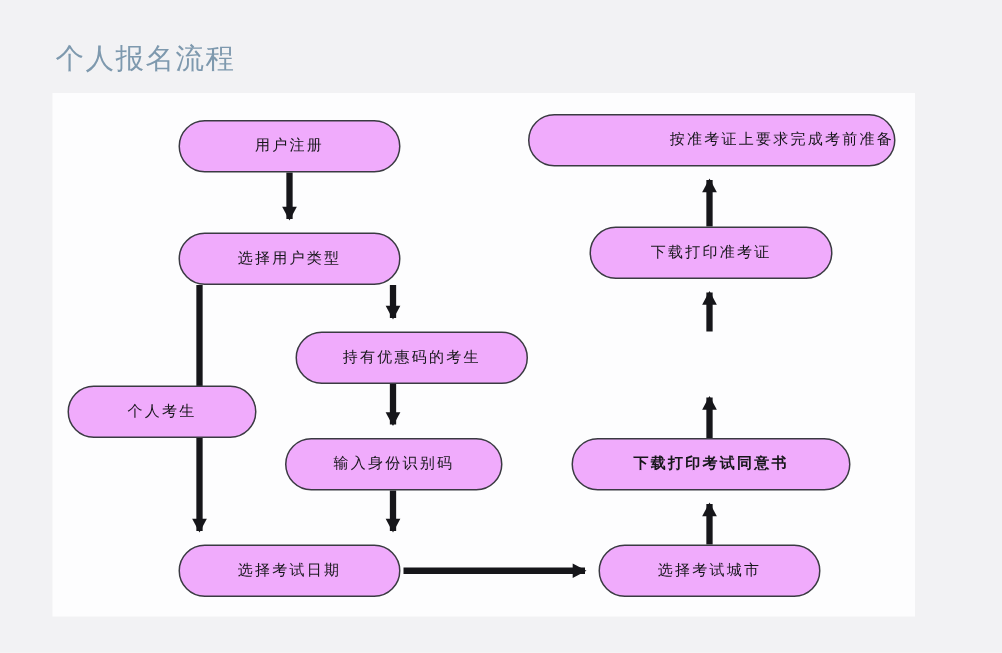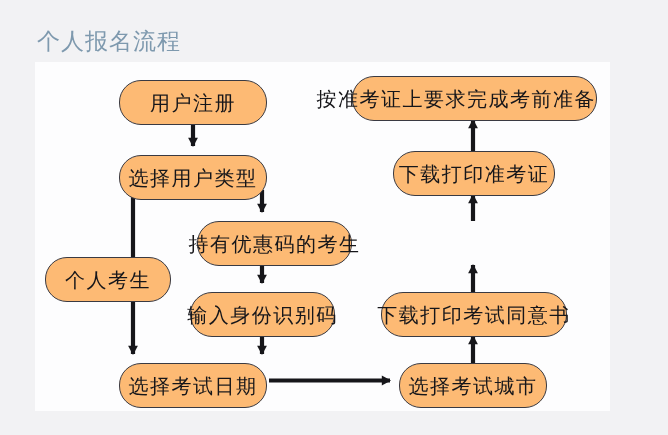--- a/index.html
+++ b/index.html
@@ -12,21 +12,21 @@
     width: 668px;
     height: 435px;
     background: #f2f2f4;
     overflow: hidden;
     font-family: "Liberation Sans", "DejaVu Sans", sans-serif;
   }
   #chart-title {
     position: absolute;
     left: 37px;
     top: 26px;
-    font-size: 23px;
+    font-size: 19px;
     letter-spacing: 1px;
     color: #7e99ae;
     white-space: nowrap;
     font-weight: 400;
   }
   #canvas {
     position: absolute;
     left: 35px;
     top: 62px;
     width: 575px;
@@ -39,29 +39,29 @@
     top: 0;
     width: 668px;
     height: 435px;
     pointer-events: none;
   }
   .node {
     position: absolute;
     box-sizing: border-box;
     border: 1.4px solid #3a3a42;
     border-radius: 22px;
-    background: #fdba74;
+    background: #f0abfc;
     display: flex;
     align-items: center;
     justify-content: center;
     color: #16161a;
-    font-size: 20px;
+    font-size: 10px;
     letter-spacing: 1.5px;
     white-space: nowrap;
-    height: 45px;
+    height: 35px;
   }
   .node-label {
     display: block;
     line-height: 1;
   }
 </style>
 </head>
 <body>
 
 <div id="page">
@@ -128,21 +128,21 @@
   </div>
 
   <div class="node" style="left:119px; top:363px; width:148px;">
     <span class="node-label">选择考试日期</span>
   </div>
 
   <div class="node" style="left:399px; top:363px; width:148px;">
     <span class="node-label">选择考试城市</span>
   </div>
 
-  <div class="node" style="left:381px; top:292px; width:186px;">
+  <div class="node" style="left:381px; top:292px; width:186px;font-weight:bold;">
     <span class="node-label">下载打印考试同意书</span>
   </div>
 
 
   <div class="node" style="left:393px; top:151px; width:162px;">
     <span class="node-label">下载打印准考证</span>
   </div>
 
   <div class="node" style="left:352px; top:76px; width:245px;justify-content:flex-end;">
     <span class="node-label">按准考证上要求完成考前准备</span>

